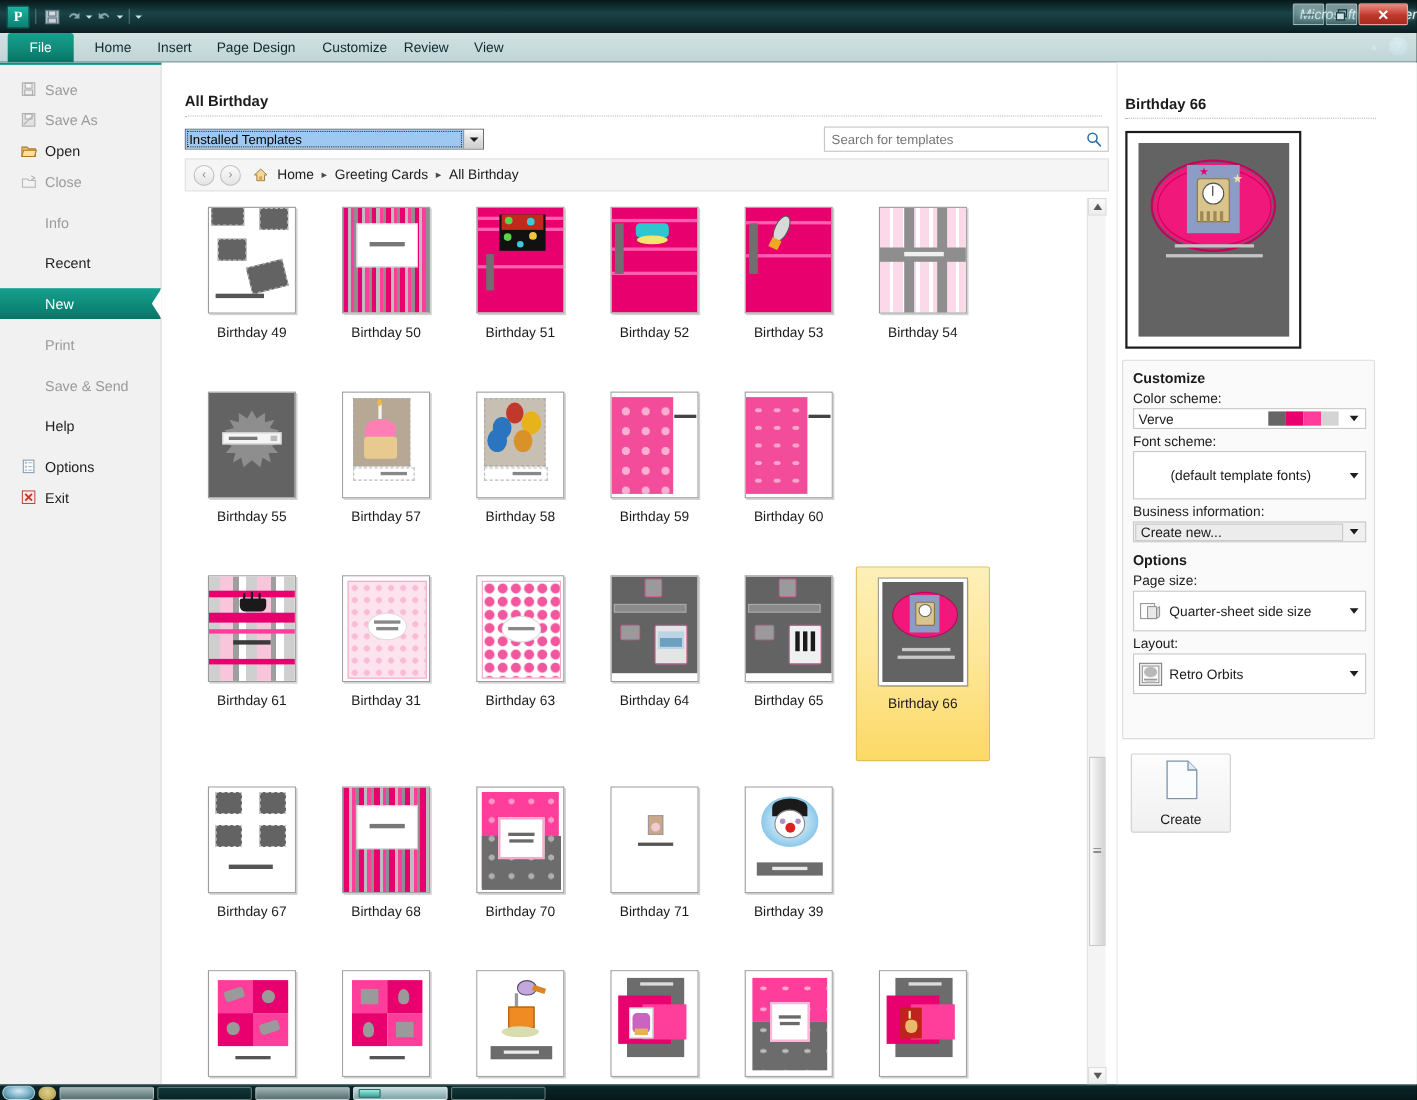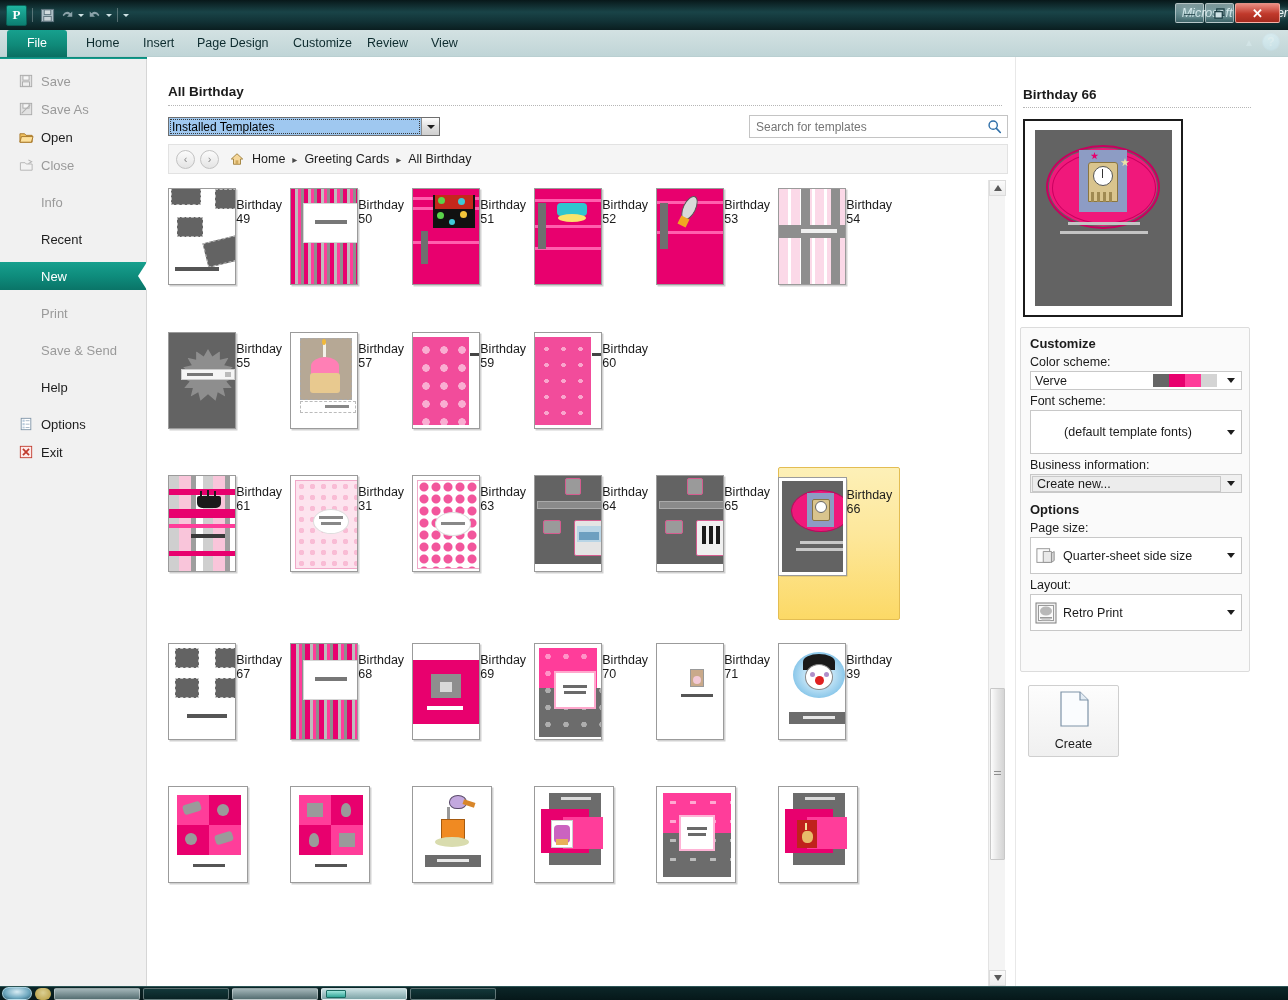--- a/index.html
+++ b/index.html
@@ -190,21 +190,21 @@
   .homeico { width:16px;height:16px;display:flex;align-items:center;justify-content:center;margin-left:5px;margin-right:2px;}
 
   
   #gridwrap {
     position:absolute; left:21px; top:123px; width:840px; height: 806px;
     overflow:hidden;
   }
   .trow { display:flex; gap:0px; }
   .tcell {
     width: 122px; margin-right: 0px;
-    display:flex; flex-direction:row; align-items:flex-start;
+    display:flex; flex-direction:column; align-items:center;
     padding-top: 8px; padding-bottom: 6px;
   }
   .tcell.sel {
     background: linear-gradient(180deg,#fdf0b7 0%, #fde79a 45%, #fcd966 100%);
     border: 1px solid #e3bd53;
     border-radius: 2px;
   }
   .thumb {
     width: 80px; height: 97px; background:#fff;
     border:1px solid #9b9b9b;
@@ -629,20 +629,34 @@
                 <div class="px" style="left:32px;top:10px;width:3px;height:14px;background:#f3f3ea;"></div>
                 <div class="px" style="left:31px;top:6px;width:4px;height:6px;border-radius:50%;background:#f0b93a;"></div>
                 <div class="px" style="left:20px;top:24px;width:28px;height:18px;border-radius:50% 50% 10% 10%;background:#ff7fb5;"></div>
                 <div class="px" style="left:19px;top:40px;width:30px;height:20px;background:#e8c98f;border-radius:3px;"></div>
                 <div class="px" style="left:9px;top:68px;width:56px;height:12px;border:1px dashed #bbb;"></div>
                 <div class="px" style="left:34px;top:72px;width:24px;height:3px;background:#888;"></div>
               </div>
               <div class="tlabel">Birthday 57</div>
             </div>
 
+            <div class="tcell">
+              <div class="thumb">
+                <div class="card-bg"></div>
+                <div class="px" style="left:6px;top:5px;width:56px;height:62px;background:#c7bfb1;border:1px dashed #aaa;"></div>
+                <div class="px" style="left:26px;top:9px;width:16px;height:19px;border-radius:50%;background:#c0392b;"></div>
+                <div class="px" style="left:40px;top:17px;width:18px;height:21px;border-radius:50%;background:#e8b21c;"></div>
+                <div class="px" style="left:14px;top:22px;width:17px;height:20px;border-radius:50%;background:#2a74c0;"></div>
+                <div class="px" style="left:9px;top:33px;width:18px;height:21px;border-radius:50%;background:#2a74c0;"></div>
+                <div class="px" style="left:33px;top:34px;width:17px;height:20px;border-radius:50%;background:#d9912a;"></div>
+                <div class="px" style="left:6px;top:68px;width:58px;height:12px;border:1px dashed #bbb;"></div>
+                <div class="px" style="left:32px;top:72px;width:26px;height:3px;background:#888;"></div>
+              </div>
+              <div class="tlabel">Birthday 58</div>
+            </div>
 
             <div class="tcell">
               <div class="thumb">
                 <div class="card-bg"></div>
                 <div class="px" style="left:0;top:4px;width:56px;height:88px;background:#f24c9b;"></div>
                 <div class="px" style="left:4px;top:8px;width:72px;height:84px;
                      background-image:radial-gradient(circle,rgba(255,255,255,.55) 3.5px,transparent 4px);
                      background-size:18px 18px;"></div>
                 <div class="px" style="left:57px;top:20px;width:20px;height:3px;background:#444;"></div>
               </div>
@@ -764,31 +778,20 @@
 
             <div class="tcell">
               <div class="thumb">
                 <div class="px" style="inset:0;background:repeating-linear-gradient(90deg,#e8006e 0 5px,#bdbdbd 5px 8px,#ff3d9a 8px 11px,#8e8e8e 11px 14px);"></div>
                 <div class="px" style="left:12px;top:16px;width:56px;height:40px;background:#fff;border:1px solid #d5d5d5;"></div>
                 <div class="px" style="left:24px;top:33px;width:32px;height:4px;background:#777;"></div>
               </div>
               <div class="tlabel">Birthday 68</div>
             </div>
 
-            <div class="tcell">
-              <div class="thumb">
-                <div class="px" style="inset:0;background:#e8006e;"></div>
-                <div class="px" style="left:0;top:0;width:80px;height:16px;background:#fff;"></div>
-                <div class="px" style="left:0;top:80px;width:80px;height:17px;background:#fff;"></div>
-                <div class="px" style="left:18px;top:30px;width:30px;height:24px;background:#8e8e8e;"></div>
-                <div class="px" style="left:27px;top:38px;width:12px;height:10px;background:#d9d9d9;"></div>
-                <div class="px" style="left:14px;top:62px;width:36px;height:4px;background:#fff;"></div>
-              </div>
-              <div class="tlabel">Birthday 69</div>
-            </div>
 
             <div class="tcell">
               <div class="thumb">
                 <div class="px" style="inset:4px;background:#ff3d9a;"></div>
                 <div class="px" style="left:4px;top:44px;width:72px;height:49px;background:#6c6c6c;"></div>
                 <div class="px" style="left:4px;top:4px;width:72px;height:89px;
                      background-image:radial-gradient(circle,rgba(255,255,255,.45) 2.5px,transparent 3px);background-size:18px 17px;"></div>
                 <div class="px" style="left:19px;top:27px;width:42px;height:38px;background:#fff;border:2px solid #ffa8cd;"></div>
                 <div class="px" style="left:28px;top:41px;width:24px;height:3px;background:#6a6a6a;"></div>
                 <div class="px" style="left:29px;top:47px;width:22px;height:3px;background:#6a6a6a;"></div>
@@ -1011,21 +1014,21 @@
             <div class="combo icoed">
               <span class="cico">
                 <svg width="24" height="24" viewBox="0 0 24 24">
                   <rect x="2" y="2" width="20" height="20" fill="#f0f0f0" stroke="#808080"></rect>
                   <rect x="4.5" y="4.5" width="15" height="15" fill="#fafafa" stroke="#9a9a9a"></rect>
                   <ellipse cx="12" cy="10" rx="6" ry="4.6" fill="#b8b8b8"></ellipse>
                   <rect x="6" y="16" width="12" height="1.6" fill="#9a9a9a"></rect>
                   <rect x="7.5" y="18.4" width="9" height="1.2" fill="#b5b5b5"></rect>
                 </svg>
               </span>
-              <span class="ctext">Retro Print</span>
+              <span class="ctext">Retro Orbits</span>
               <span class="cbtn">
                   <span class="tri-dn2"></span>
                 </span>
             </div>
           </div>
 
           <div id="createBtn">
             <span>
               <svg width="30" height="36" viewBox="0 0 30 36">
                 <path d="M2 1 h19 l8 8 v26 h-27 z" fill="#fafcfe" stroke="#7e93a8" stroke-width="1.2"></path>

